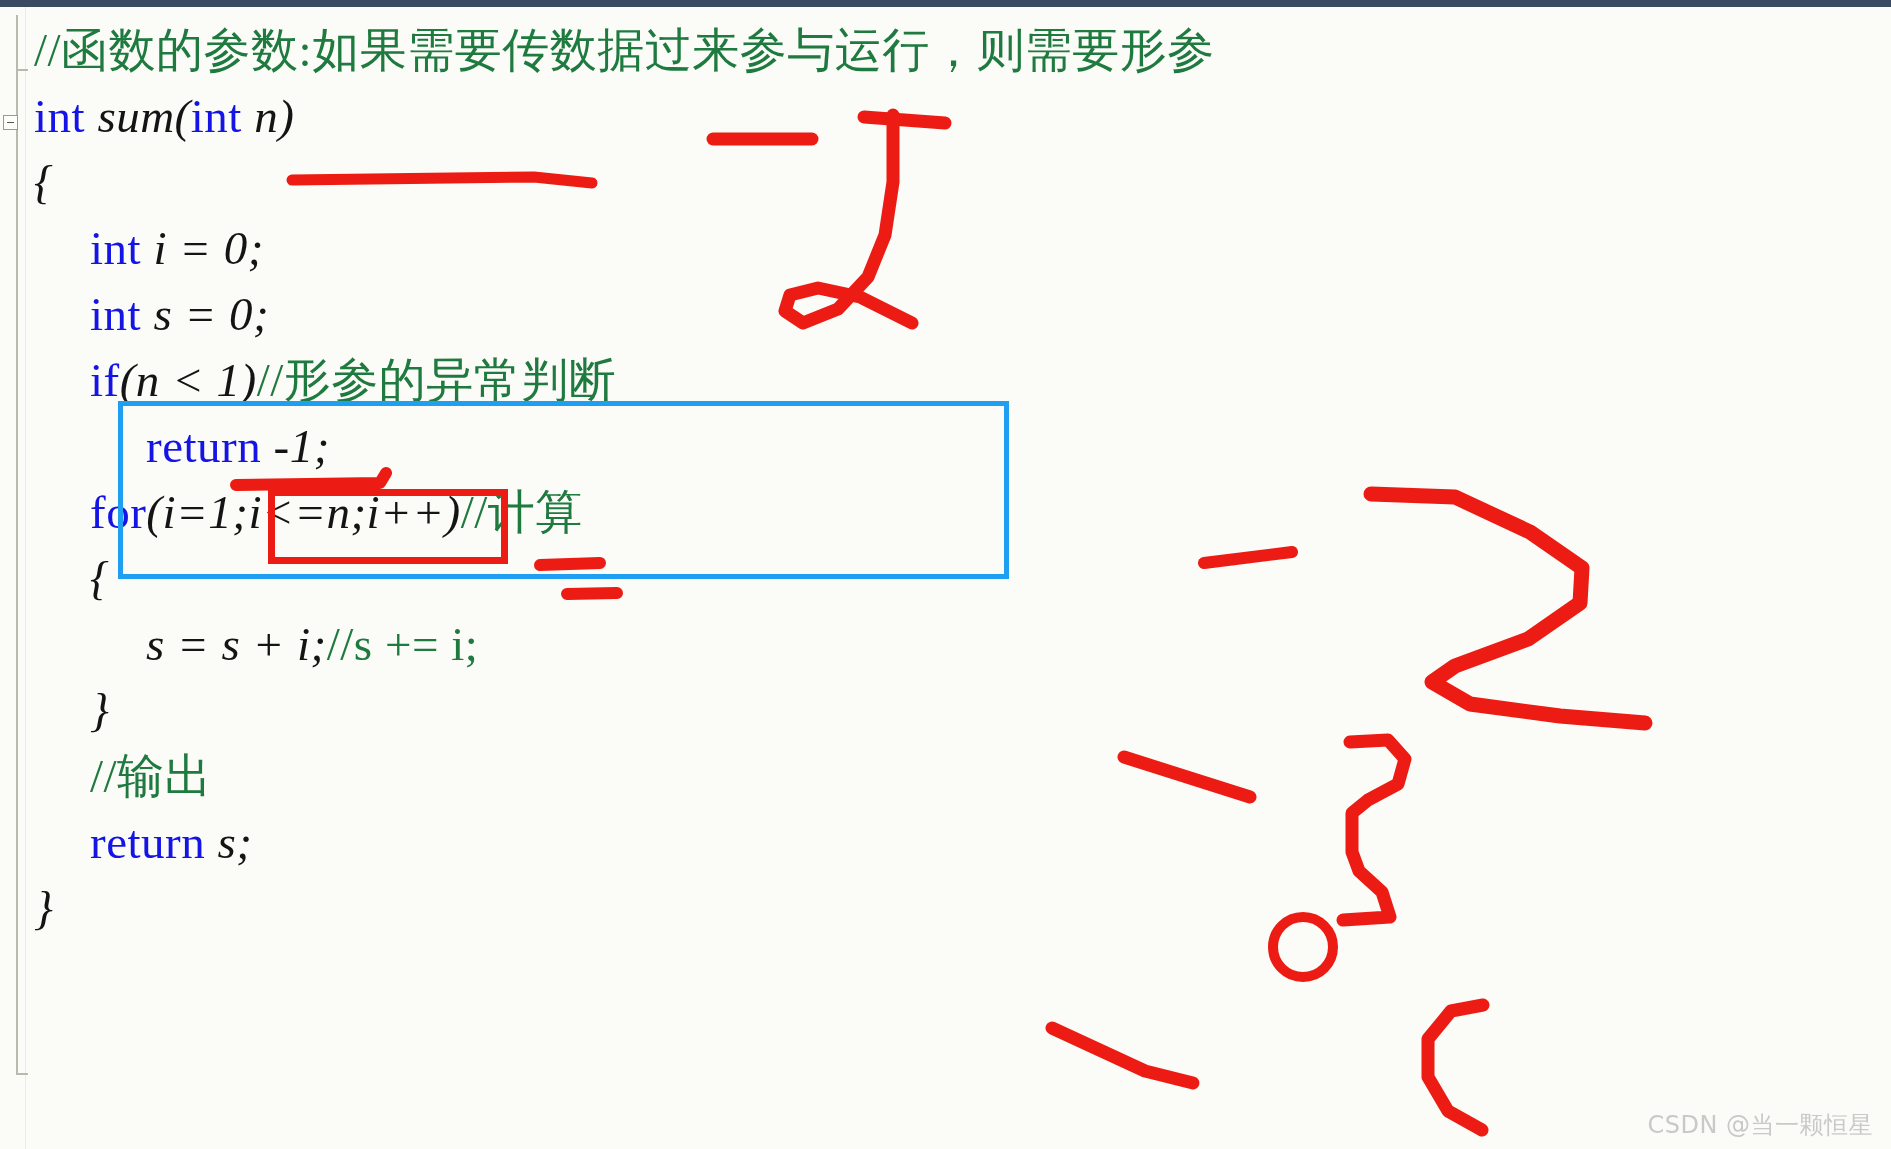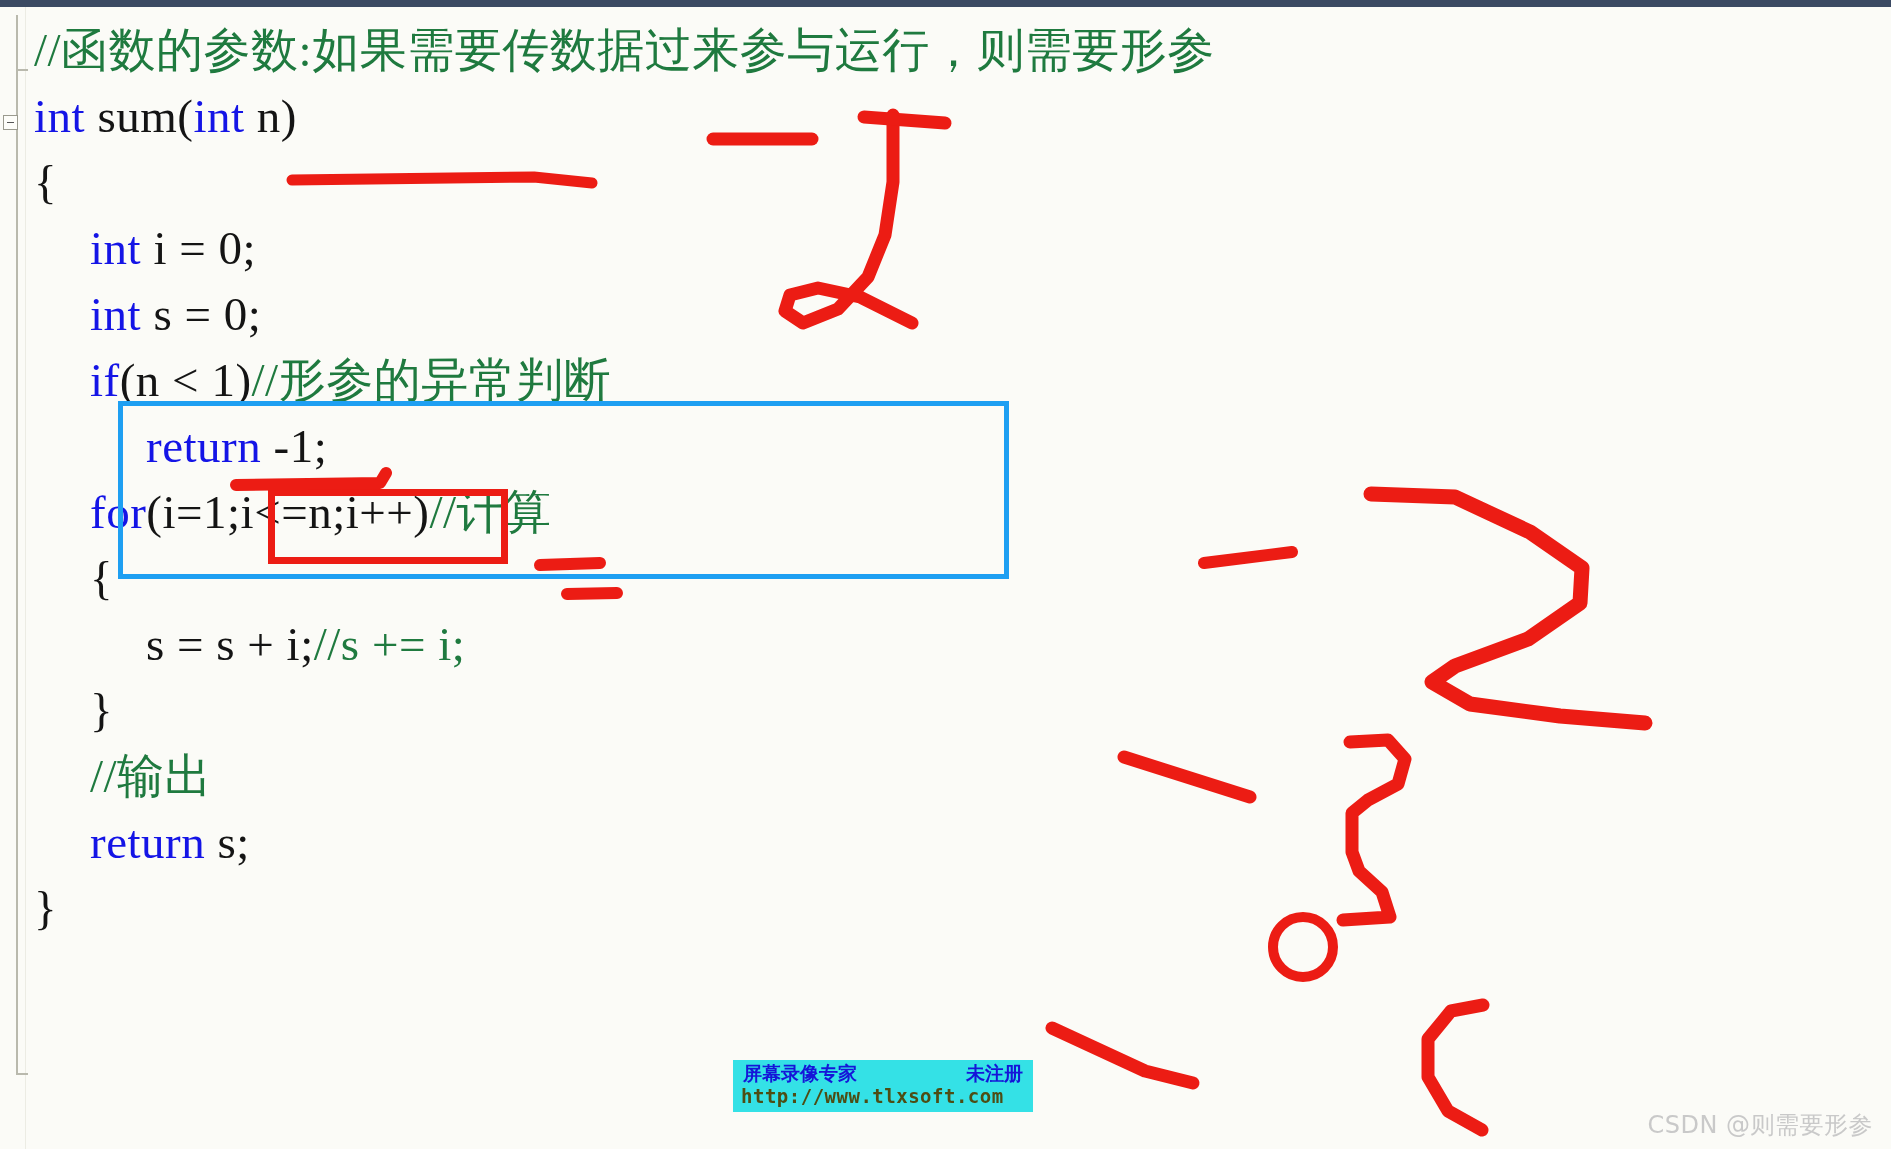--- a/index.html
+++ b/index.html
@@ -94,21 +94,21 @@
   }
   .line {
     position: absolute;
     left: 0;
     height: 66px;
     line-height: 66px;
     white-space: pre;
   }
   .kw   { color: #1414e6; text-align: right; }
   .cmt  { color: #1f7a3f; }
-  .txt  { color: #141414; }
+  .txt  { color: #141414; font-style: italic; }
 
   
   #blue-box {
     position: absolute;
     left: 118px; top: 394px;
     width: 891px; height: 178px;
     border: 5px solid #1e9ff2;
     background: transparent;
     pointer-events: none;
   }
@@ -224,23 +224,16 @@
           <path d="M1052 1021 L1145 1064 L1193 1076" stroke-width="13"></path>
 
           <path d="M1483 998 L1451 1004 L1428 1032 L1428 1070
                    L1448 1104 L1482 1123" stroke-width="13"></path>
         </g>
       </svg>
     </div>
 
   </div>
 
-  <div id="recorder-watermark">
-    <div class="wm-row1">
-      <span>屏幕录像专家</span>
-      <span>未注册</span>
-    </div>
-    <div class="wm-row2">http://www.tlxsoft.com</div>
-  </div>
-
-  <div id="csdn-watermark">CSDN @则需要形参</div>
+
+  <div id="csdn-watermark">CSDN @当一颗恒星</div>
 
 </div>
 
 </body></html>

